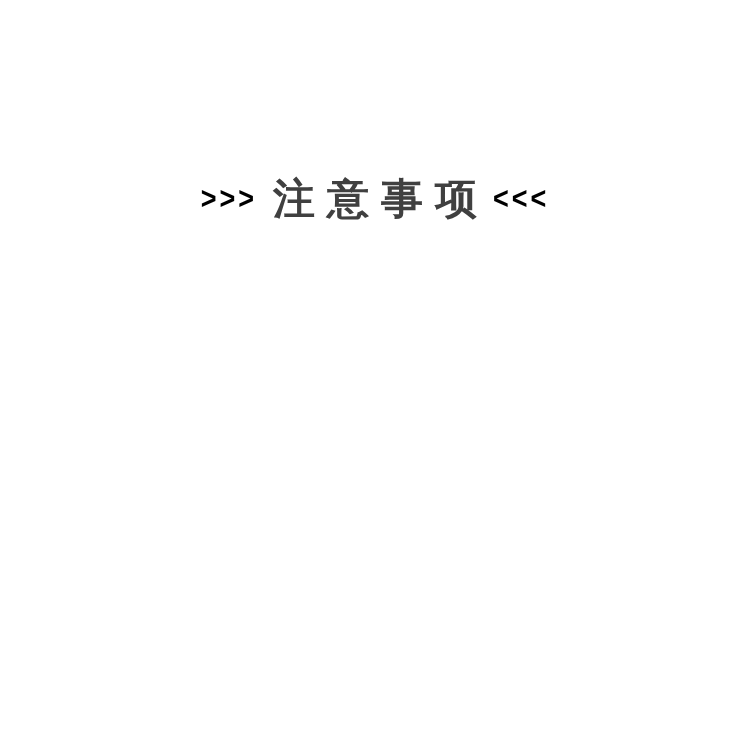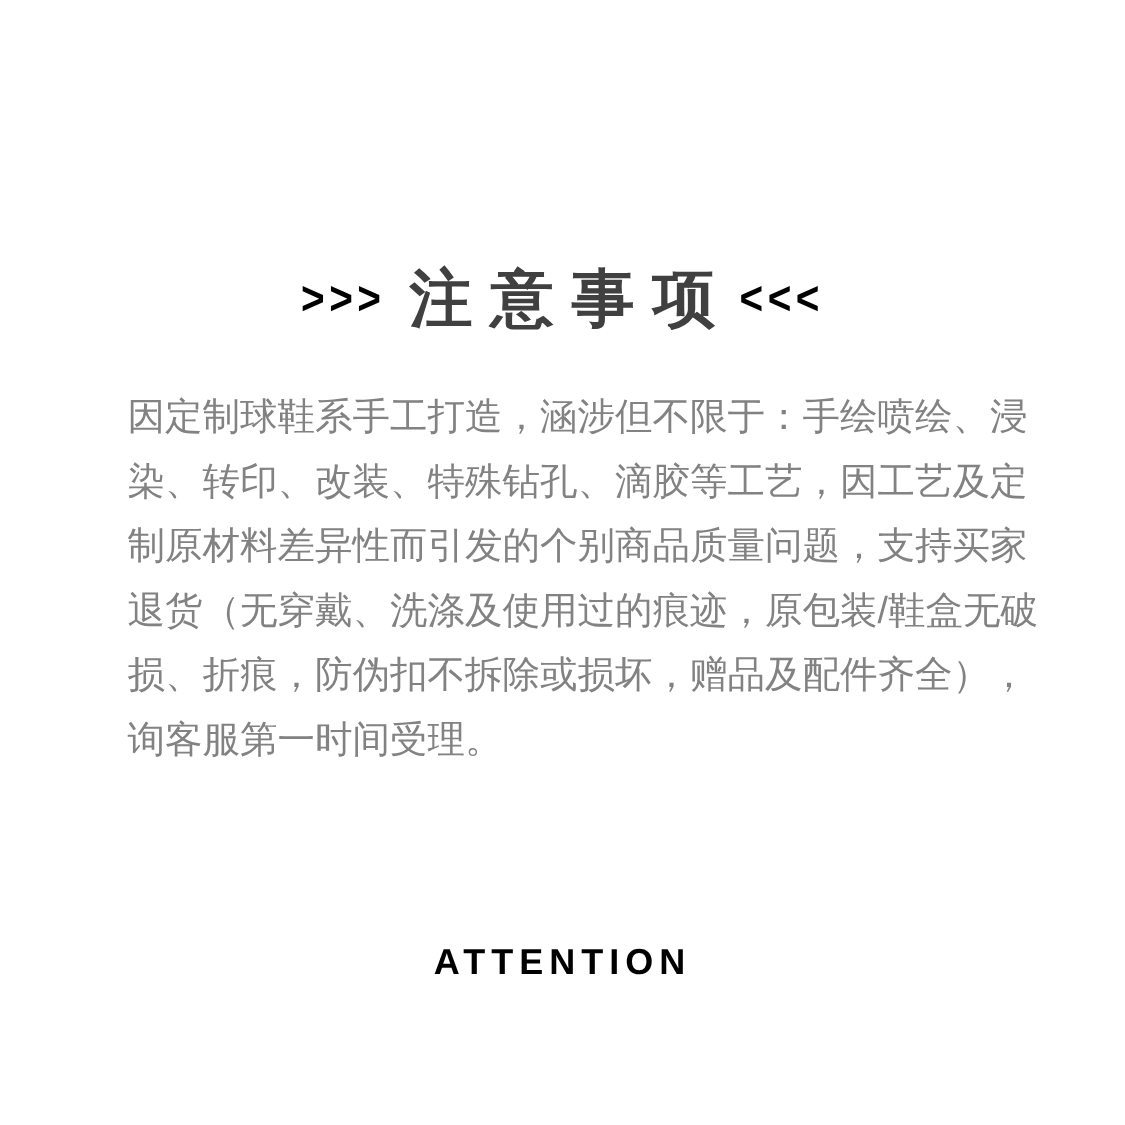--- a/index.html
+++ b/index.html
@@ -73,24 +73,15 @@
 <body>
 
 <div class="page">
 
   <div class="title-row">
     <span class="title-arrows">&gt;&gt;&gt;</span>
     <span class="title-text">注意事项</span>
     <span class="title-arrows">&lt;&lt;&lt;</span>
   </div>
 
-  <div class="notice-body">
-    <div class="notice-line">因定制球鞋系手工打造，涵涉但不限于：手绘喷绘、浸</div>
-    <div class="notice-line">染、转印、改装、特殊钻孔、滴胶等工艺，因工艺及定</div>
-    <div class="notice-line">制原材料差异性而引发的个别商品质量问题，支持买家</div>
-    <div class="notice-line">退货（无穿戴、洗涤及使用过的痕迹，原包装/鞋盒无破</div>
-    <div class="notice-line">损、折痕，防伪扣不拆除或损坏，赠品及配件齐全），</div>
-    <div class="notice-line">询客服第一时间受理。</div>
-  </div>
 
-  <div class="footer-label">ATTENTION</div>
 
 </div>
 
 </body></html>

